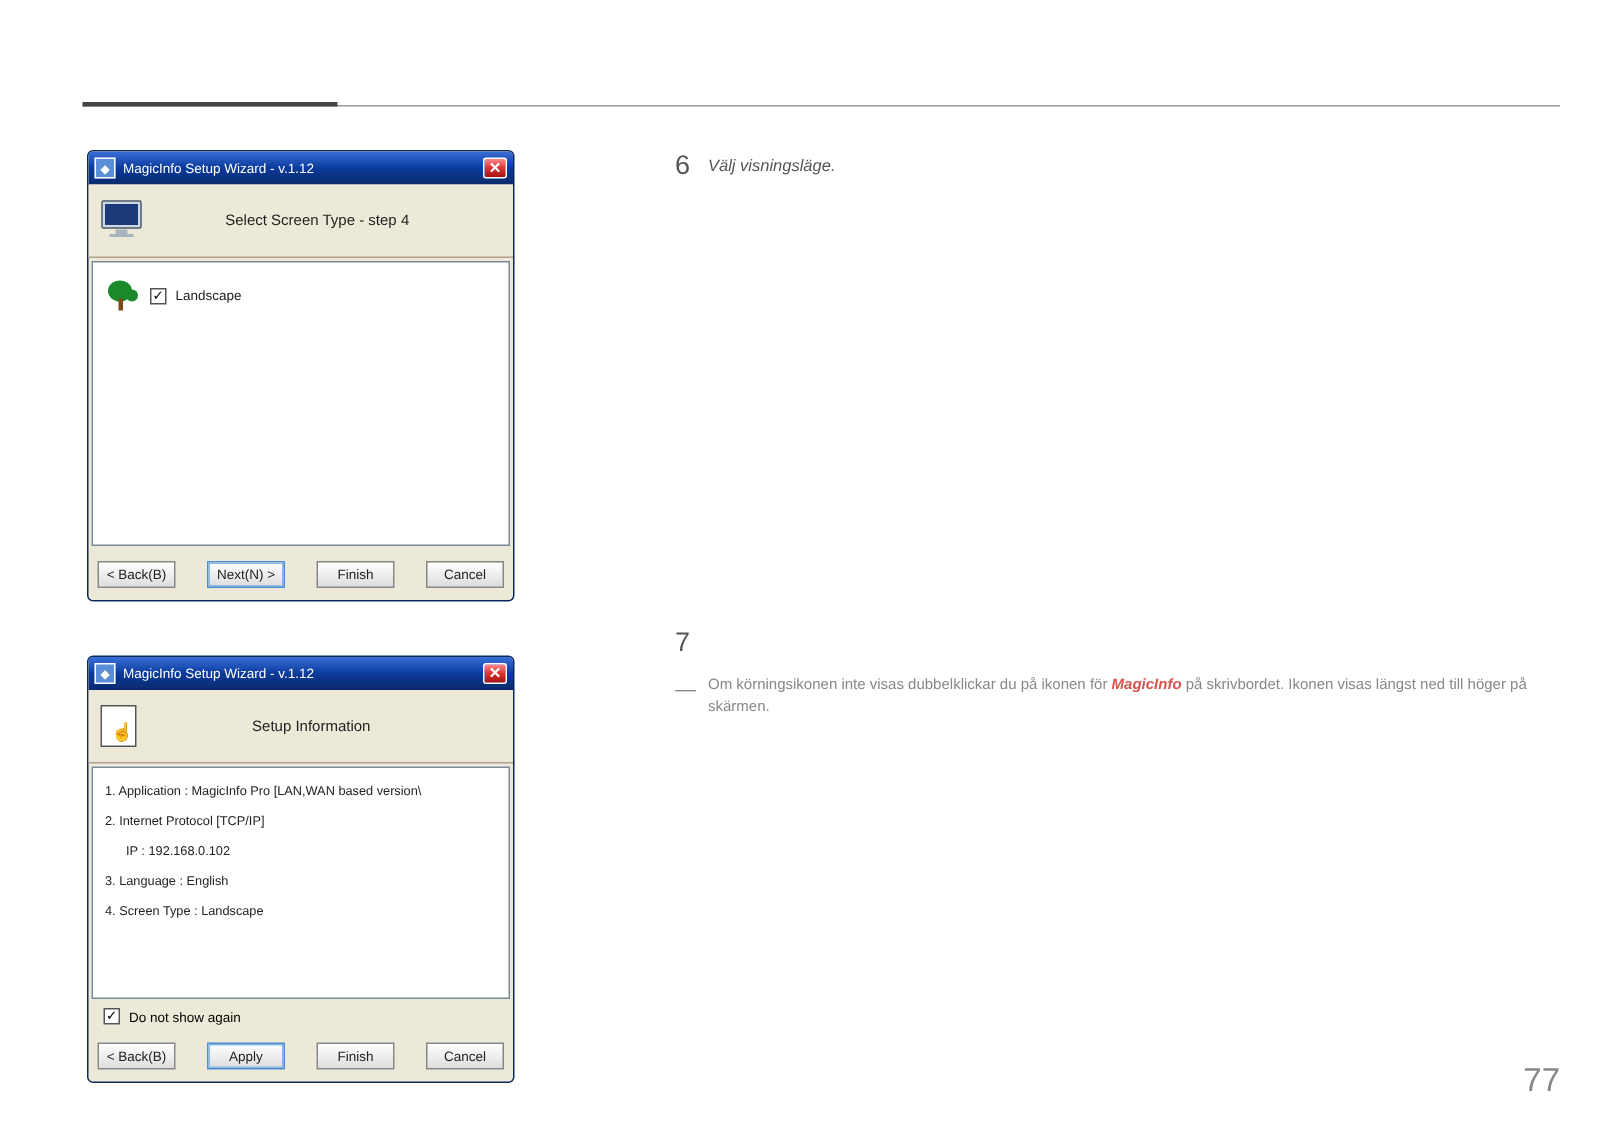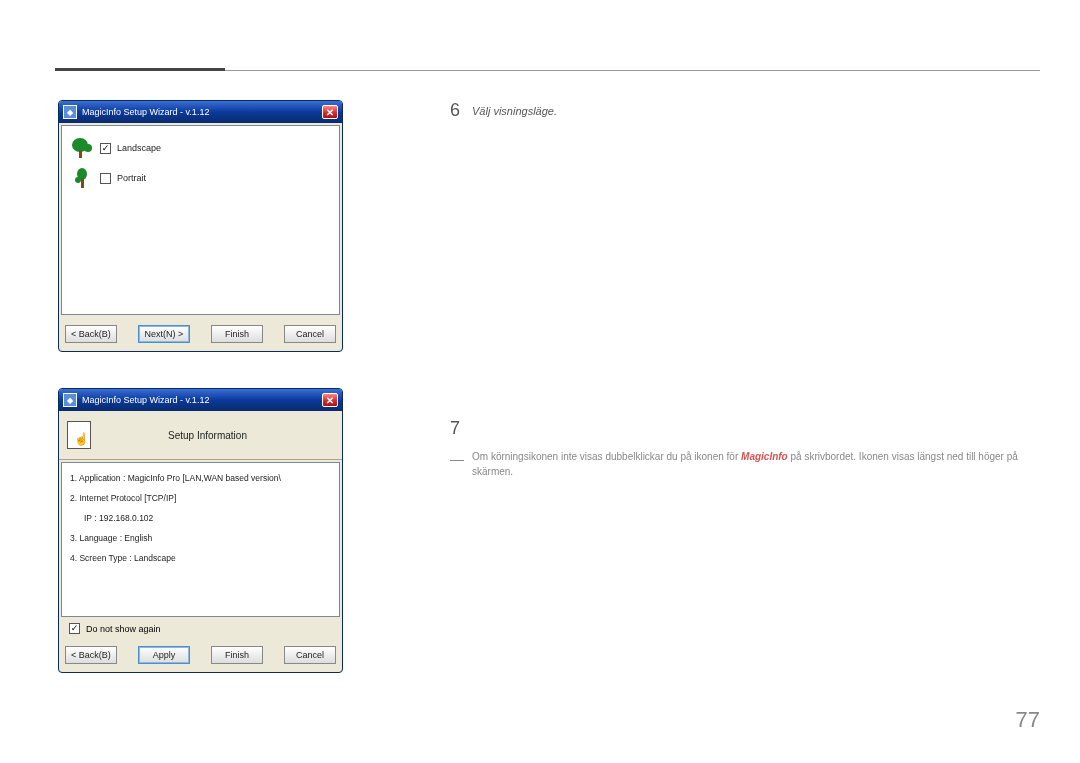--- a/index.html
+++ b/index.html
@@ -231,44 +231,44 @@
 <div class="page-header-line"></div>
 <div class="page-header-thick"></div>
 
 <div class="col-left">
 
   <div class="wizard-window">
     <div class="titlebar">
       <span class="titlebar-icon">◆</span>
       <span class="titlebar-title">MagicInfo Setup Wizard - v.1.12</span>
       <span class="close-btn">✕</span>
+    </div>
+    <div class="wiz-header">
+      <span class="monitor-icon">
+        <svg viewBox="0 0 32 28">
+            <rect x="1" y="1" width="26" height="18" rx="1" fill="#cfd8e0" stroke="#4a5a6a" stroke-width="1"></rect>
+            <rect x="3" y="3" width="22" height="14" fill="#1a3a7a"></rect>
+            <rect x="10" y="20" width="8" height="3" fill="#aab4be"></rect>
+            <rect x="6" y="23" width="16" height="2" fill="#aab4be"></rect>
+          </svg>
+      </span>
+      <span class="wiz-header-text">Select Screen Type - step 4</span>
     </div>
     <div class="wiz-body">
       <div class="option-row">
         <span class="tree-icon">
           <svg viewBox="0 0 24 24">
               <ellipse cx="10" cy="9" rx="8" ry="7" fill="#1a8a2a"></ellipse>
               <ellipse cx="18" cy="12" rx="4" ry="4" fill="#1a8a2a"></ellipse>
               <rect x="9" y="14" width="3" height="8" fill="#7a4a1a"></rect>
             </svg>
         </span>
         <span class="checkbox">✓</span>
         <span>Landscape</span>
       </div>
-      <div class="option-row">
-        <span class="tree-icon">
-          <svg viewBox="0 0 24 24">
-              <ellipse cx="12" cy="8" rx="5" ry="6" fill="#1a8a2a"></ellipse>
-              <ellipse cx="8" cy="14" rx="3" ry="3" fill="#1a8a2a"></ellipse>
-              <rect x="11" y="12" width="3" height="10" fill="#7a4a1a"></rect>
-            </svg>
-        </span>
-        <span class="checkbox"></span>
-        <span>Portrait</span>
-      </div>
     </div>
     <div class="wiz-footer">
       <div class="wiz-btn">&lt; Back(B)</div>
       <div class="wiz-btn focused">Next(N) &gt;</div>
       <div class="wiz-btn">Finish</div>
       <div class="wiz-btn">Cancel</div>
     </div>
   </div>
 
   <div class="wizard-window">

